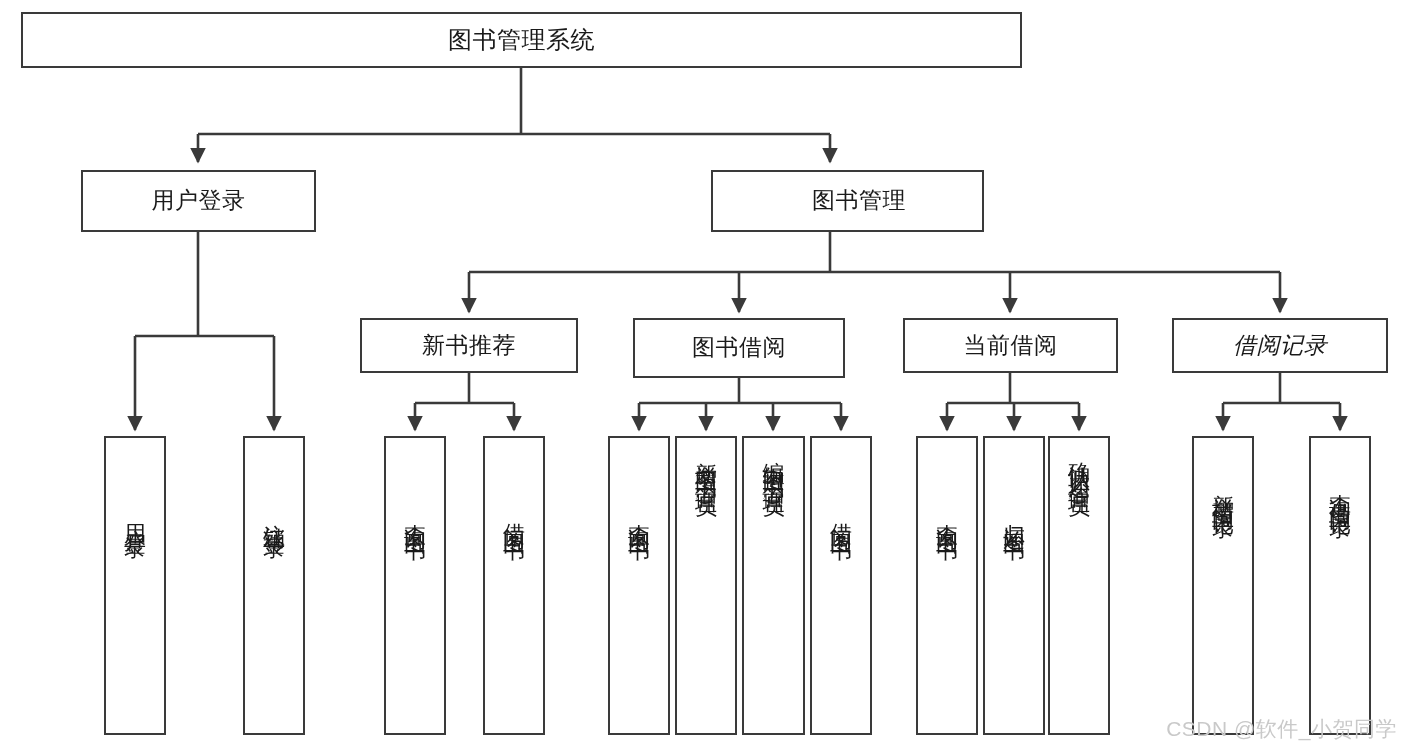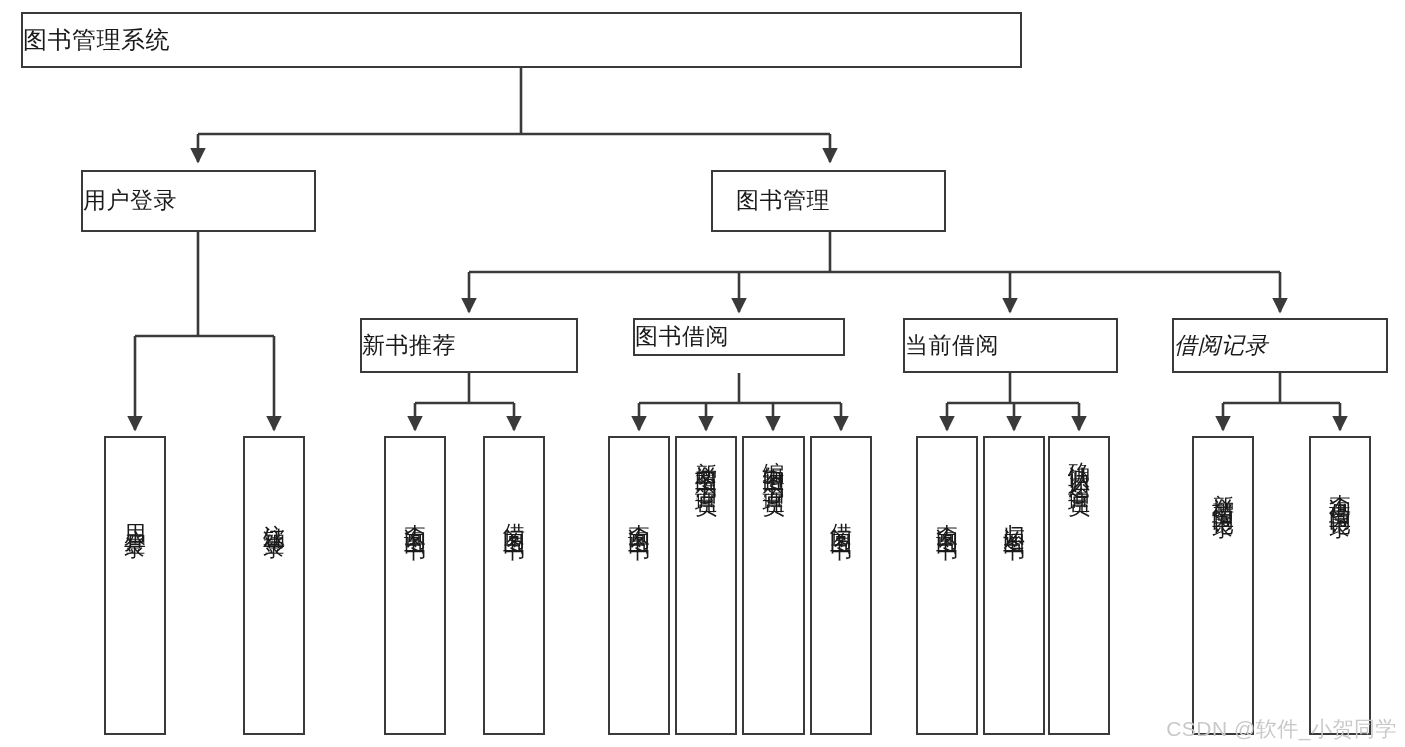--- a/index.html
+++ b/index.html
@@ -27,21 +27,21 @@
     height: 747px;
     pointer-events: none;
   }
   .node {
     position: absolute;
     box-sizing: border-box;
     background: #ffffff;
     border: 2px solid #3a3a3a;
     display: flex;
     align-items: center;
-    justify-content: flex-start;
+    justify-content: center;
     color: #1a1a1a;
   }
   .node .label {
     display: block;
     text-align: center;
     line-height: 1.12;
     white-space: nowrap;
   }
   
   .node.horiz .label {
@@ -131,28 +131,28 @@
     </g>
   </svg>
 
   <div class="node horiz root" style="left:21px; top:12px; width:1001px; height:56px;">
     <span class="label">图书管理系统</span>
   </div>
 
   <div class="node horiz" style="left:81px; top:170px; width:235px; height:62px;">
     <span class="label">用户登录</span>
   </div>
-  <div class="node horiz" style="left:711px; top:170px; width:235px; height:62px;padding-left:23px;">
+  <div class="node horiz" style="left:711px; top:170px; width:273px; height:62px;padding-left:23px;">
     <span class="label">图书管理</span>
   </div>
 
   <div class="node horiz" style="left:360px; top:318px; width:218px; height:55px;">
     <span class="label">新书推荐</span>
   </div>
-  <div class="node horiz" style="left:633px; top:318px; width:212px; height:38px;">
+  <div class="node horiz" style="left:633px; top:318px; width:212px; height:60px;">
     <span class="label">图书借阅</span>
   </div>
   <div class="node horiz" style="left:903px; top:318px; width:215px; height:55px;">
     <span class="label">当前借阅</span>
   </div>
   <div class="node horiz" style="left:1172px; top:318px; width:216px; height:55px;font-style:italic;">
     <span class="label">借阅记录</span>
   </div>
 
   <div class="node vert" style="left:104px; top:436px; width:62px; height:299px; padding-top:68px;">

